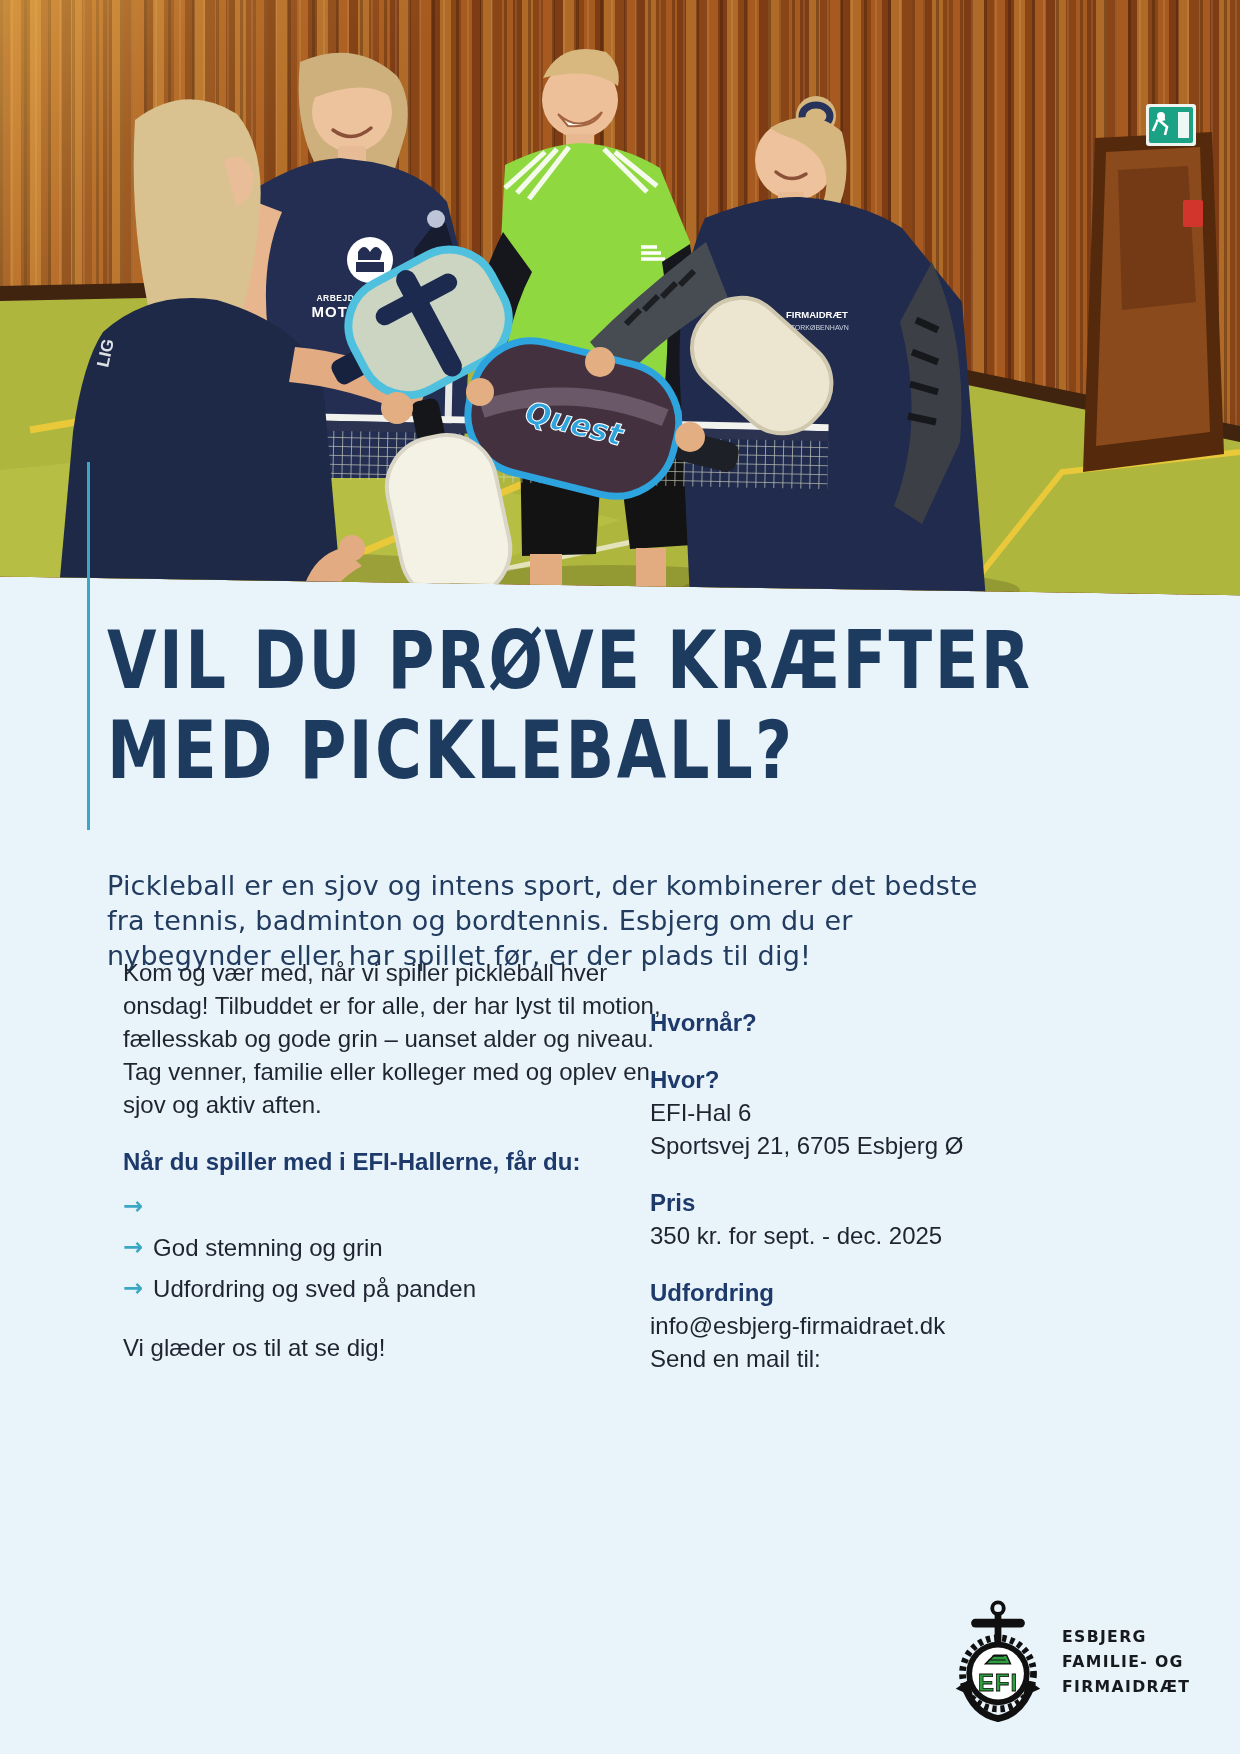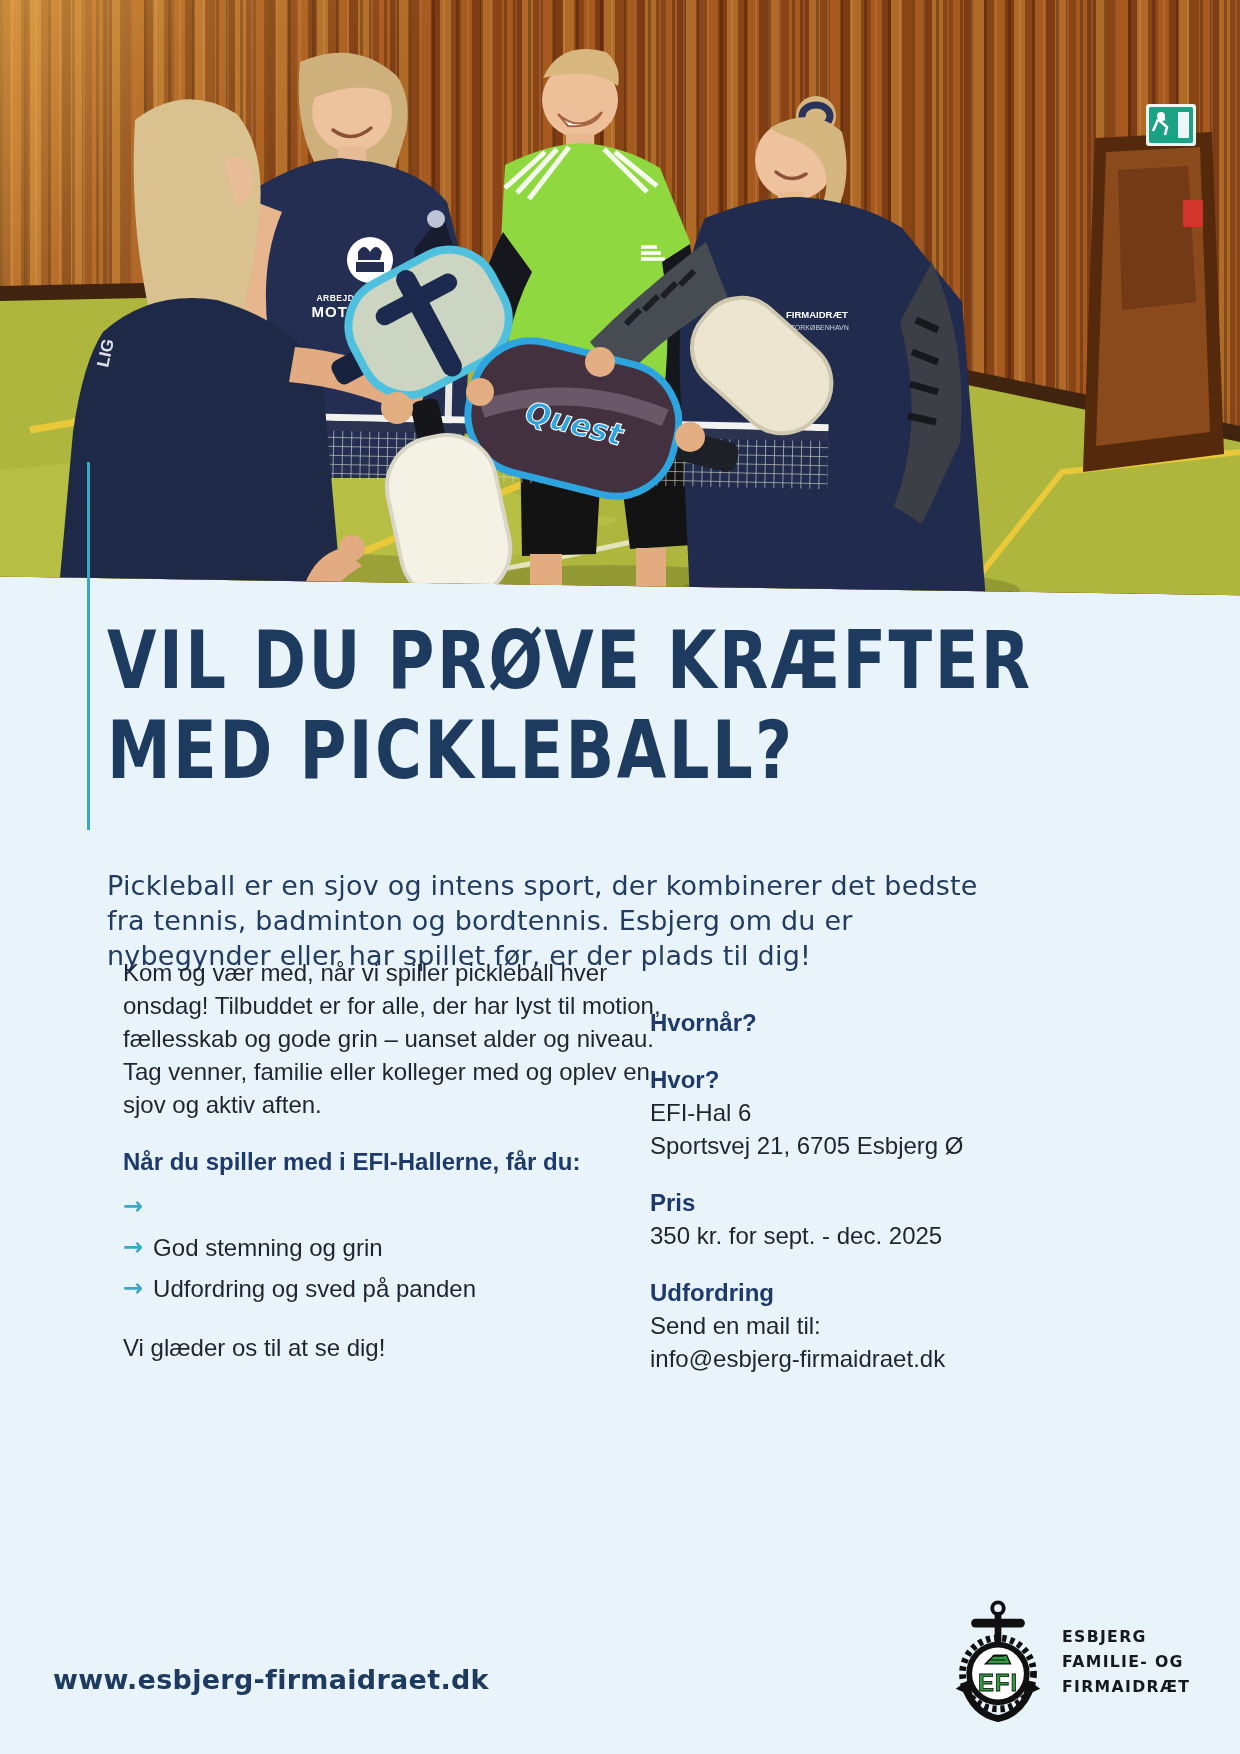--- a/index.html
+++ b/index.html
@@ -252,26 +252,25 @@
       <div class="bold-navy">Hvor?</div>
       <div>EFI-Hal 6</div>
       <div>Sportsvej 21, 6705 Esbjerg Ø</div>
     </div>
     <div class="info-section">
       <div class="bold-navy">Pris</div>
       <div>350 kr. for sept. - dec. 2025</div>
     </div>
     <div class="info-section">
       <div class="bold-navy">Udfordring</div>
+      <div>info@esbjerg-firmaidraet.dk</div>
       <div>Send en mail til:</div>
-      <div>info@esbjerg-firmaidraet.dk</div>
-    </div>
-  </div>
-
-  <div class="website">www.esbjerg-firmaidraet.dk</div>
+    </div>
+  </div>
+
 
   <div class="logo-block">
     <svg width="96" height="130" viewBox="0 0 100 130" aria-hidden="true">
       <circle cx="50" cy="10" r="6" fill="none" stroke="#101010" stroke-width="4"></circle>
       <rect x="22" y="21" width="56" height="9" rx="4.5" fill="#101010"></rect>
       <rect x="46.5" y="14" width="7" height="40" fill="#101010"></rect>
       <path d="M14,88 Q24,120 50,125 Q76,120 86,88" fill="none" stroke="#101010" stroke-width="7"></path>
       <path d="M20,84 L6,94 L24,102 Z" fill="#101010"></path>
       <path d="M80,84 L94,94 L76,102 Z" fill="#101010"></path>
       <circle cx="50" cy="78" r="37" fill="none" stroke="#101010" stroke-width="7" stroke-dasharray="4.5 4"></circle>

